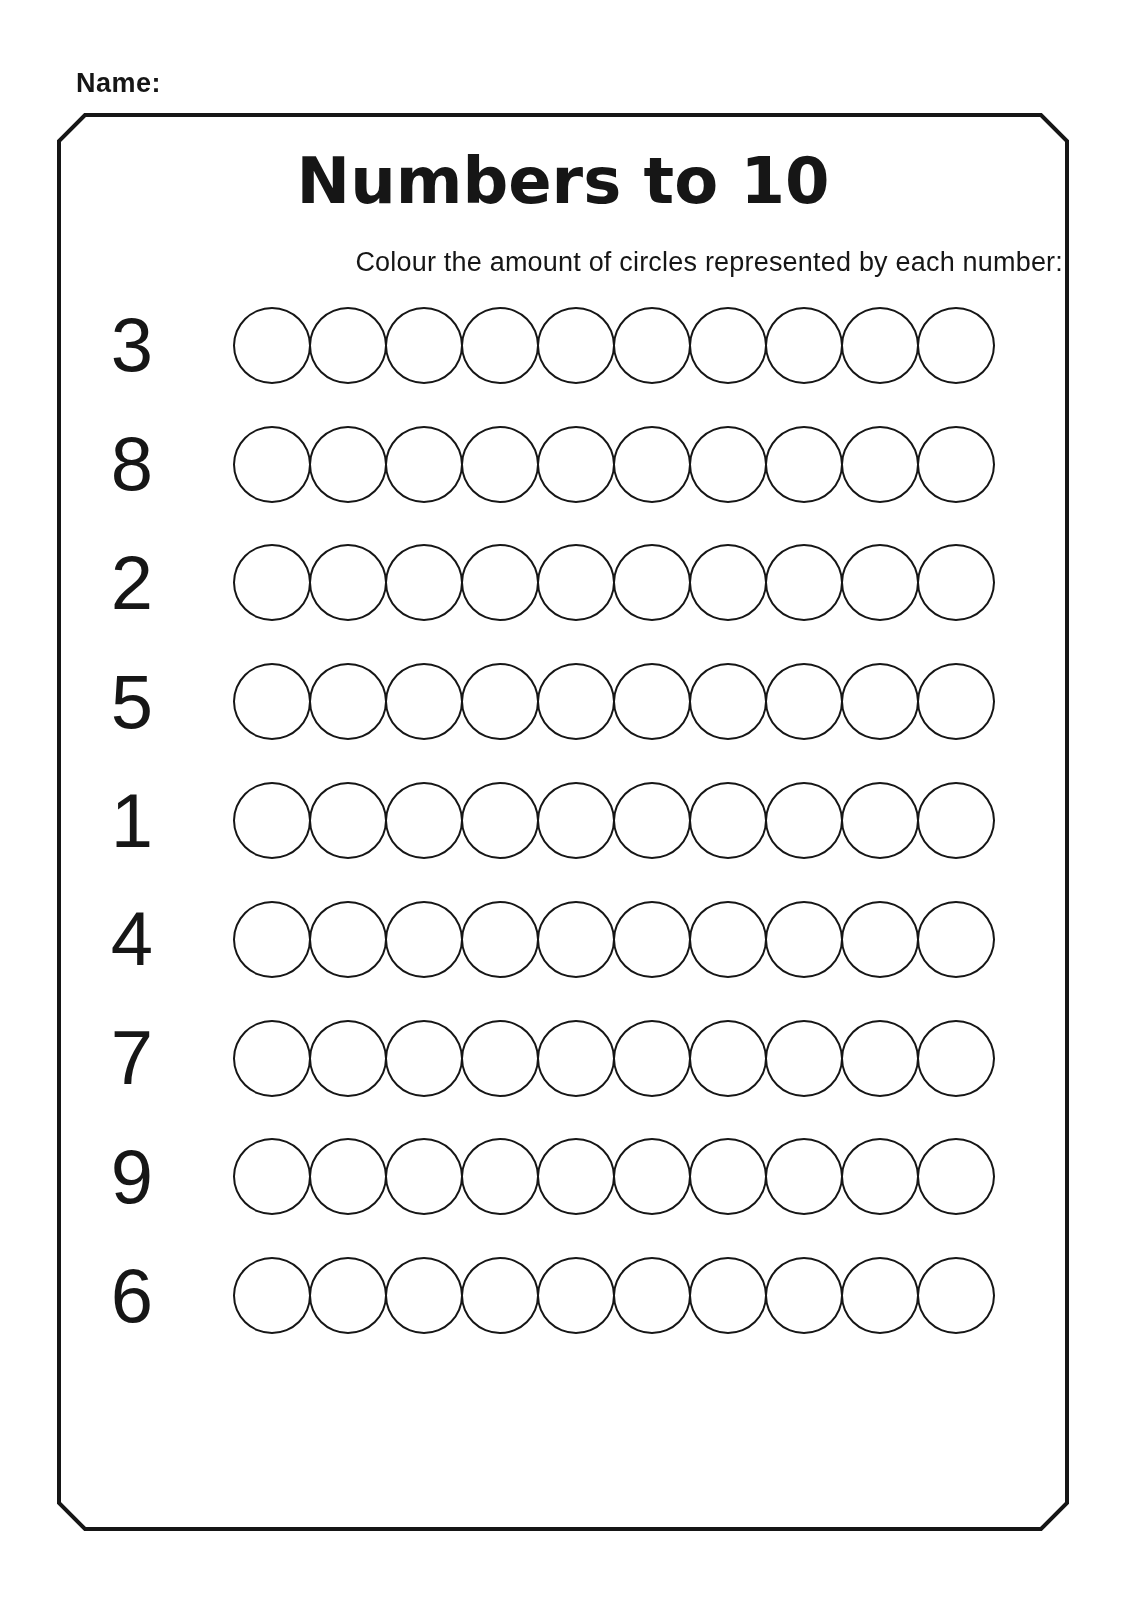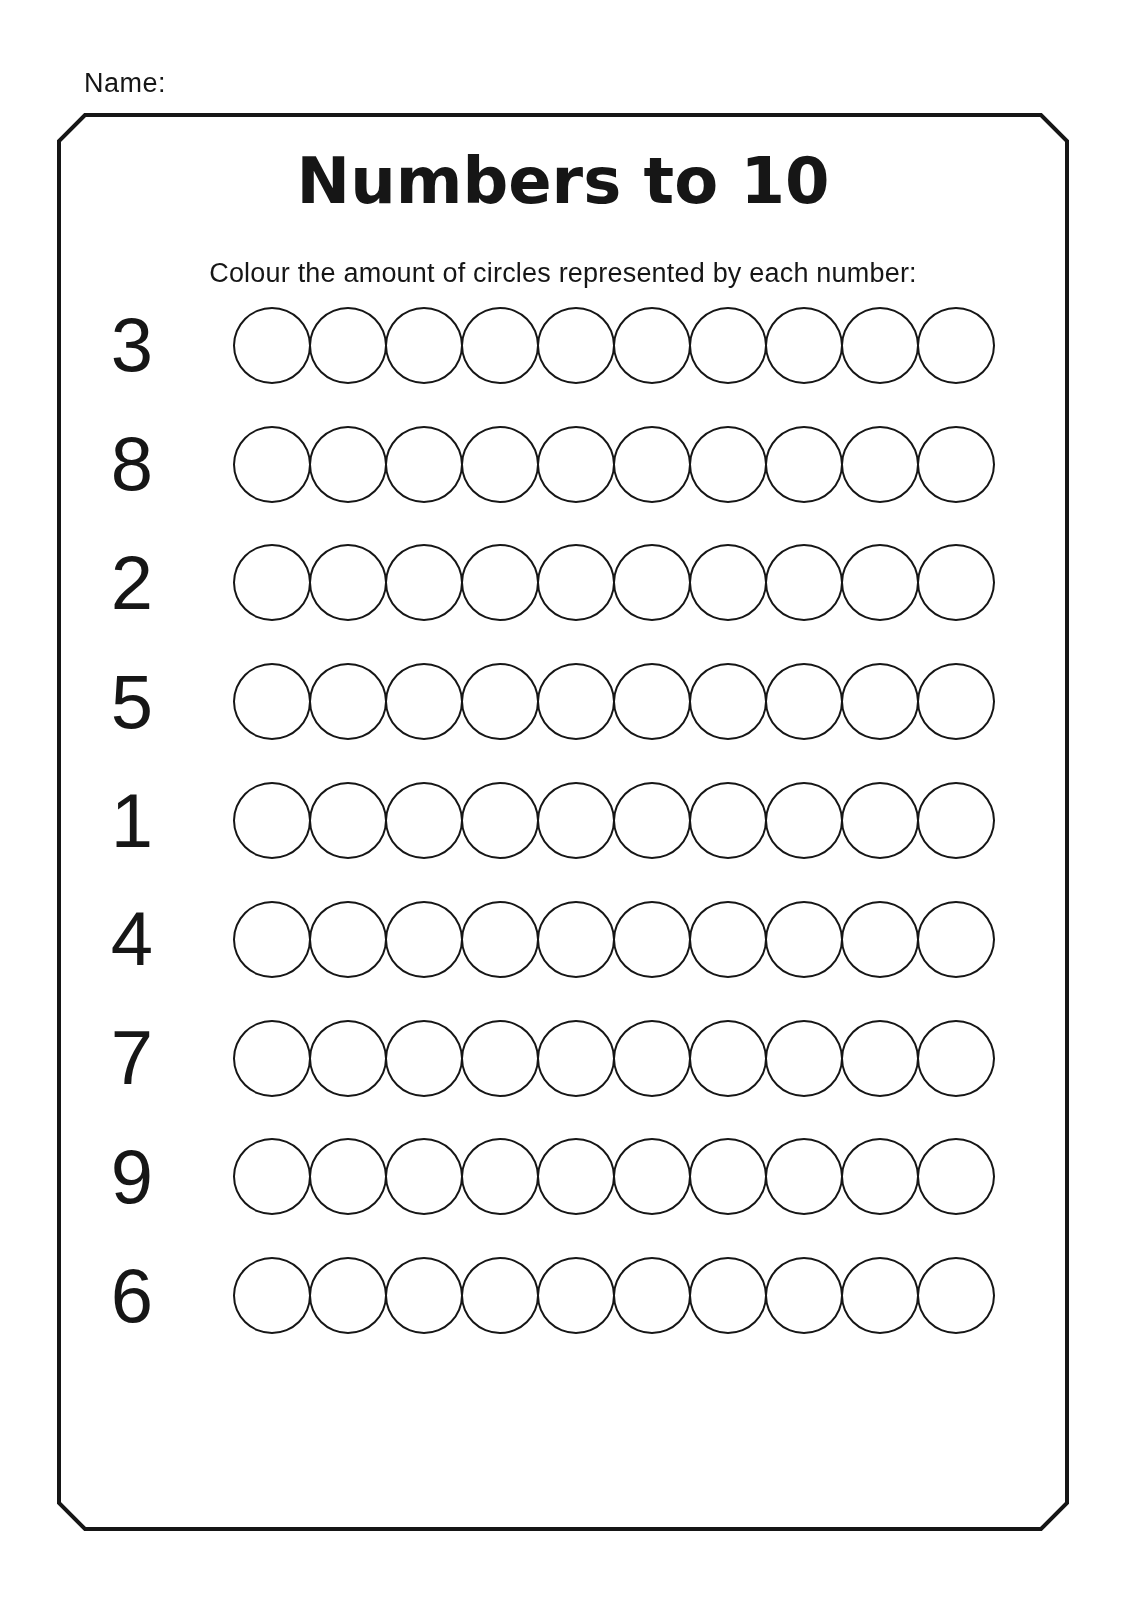--- a/index.html
+++ b/index.html
@@ -10,24 +10,25 @@
   body{
     width:1131px;height:1600px;
     background:var(--paper);
     position:relative;
     font-family:"Liberation Sans", sans-serif;
     color:var(--ink);
     overflow:hidden;
   }
   .name-label{
     position:absolute;
-    left:84px;top:68px;
+    left:76px;top:68px;
     font-size:27px;
     letter-spacing:0.5px;
     color:var(--ink);
+    font-weight:bold;
   }
   .frame{
     position:absolute;
     left:57px;top:113px;
     width:1012px;height:1418px;
   }
   .frame-border{
     position:absolute;left:0;top:0;
     width:1012px;height:1418px;
   }
@@ -42,22 +43,22 @@
     font-family:"DejaVu Sans", sans-serif;
     font-weight:bold;
     font-size:64px;
     line-height:1.0;
     letter-spacing:0px;
     color:var(--ink);
   }
   .instruction{
     position:absolute;
     top:128px;left:0;right:0;
-    margin:17px;
-    text-align:center;
+    margin:6px;
+    text-align:right;
     font-size:27px;
     letter-spacing:0.2px;
     color:var(--ink);
   }
   .rows{
     position:absolute;
     top:173px;left:0;right:0;
   }
   .row{
     height:118.8px;

